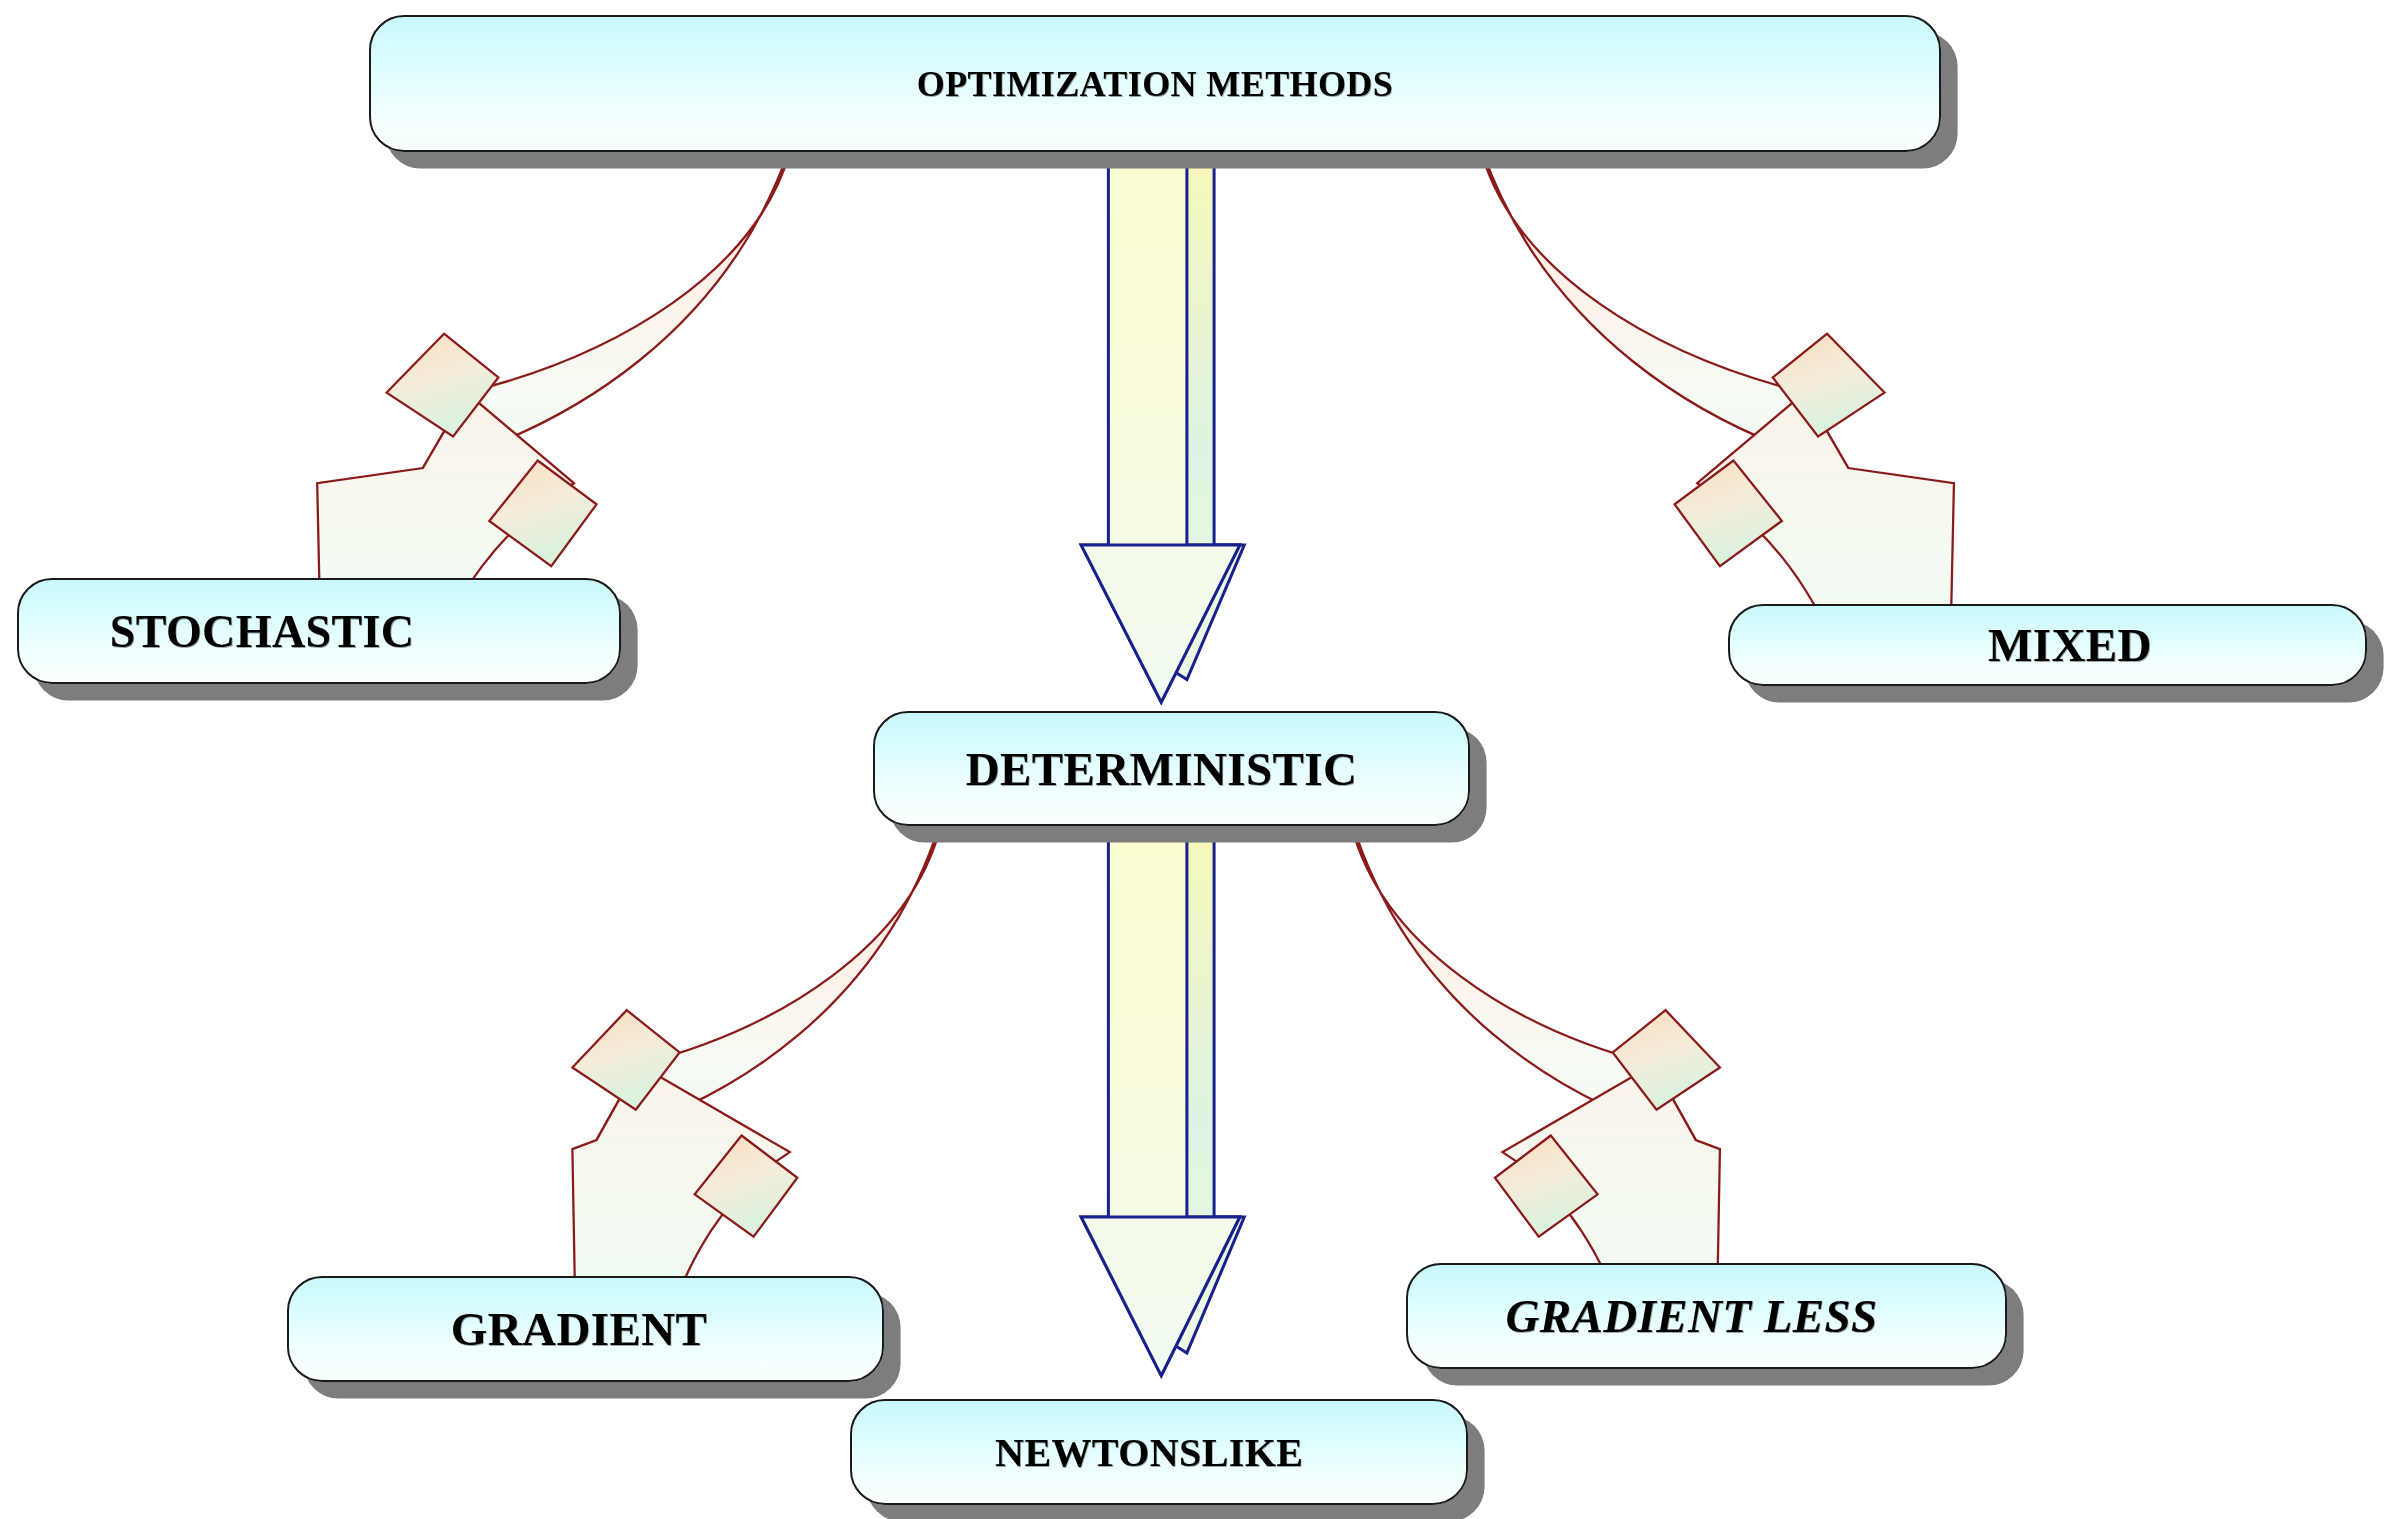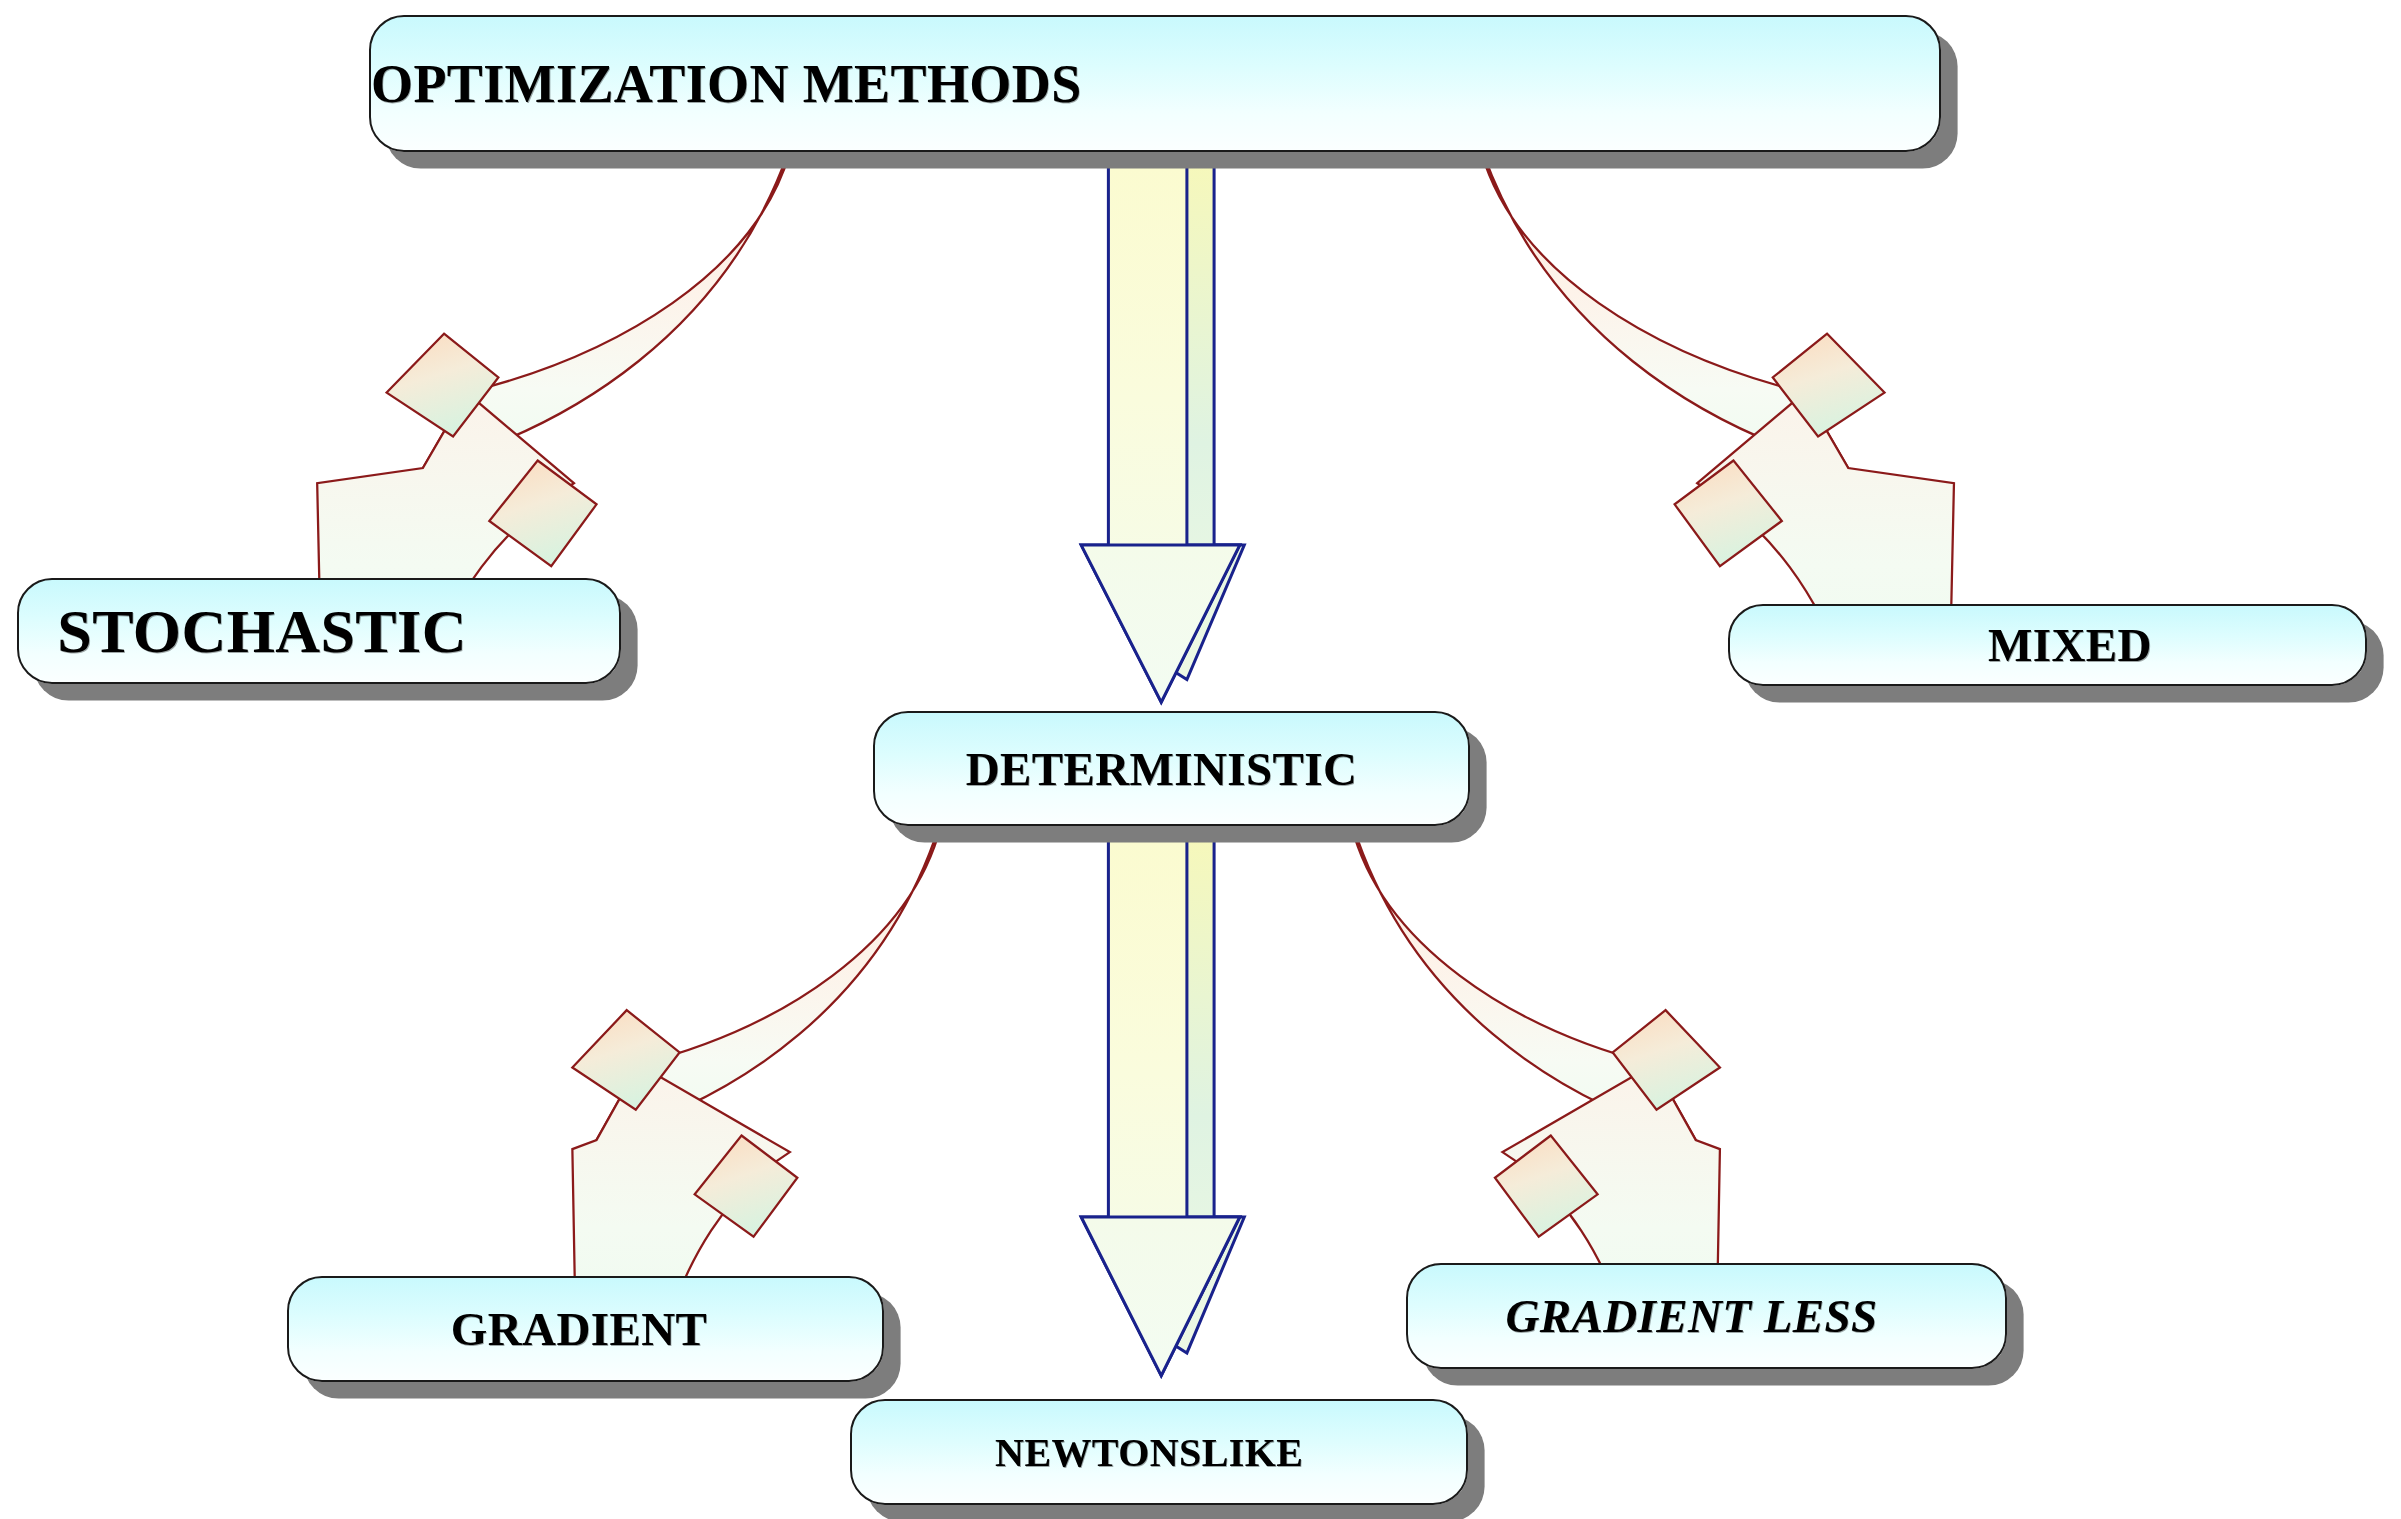--- a/index.html
+++ b/index.html
@@ -41,24 +41,24 @@
     width: 100%;
     font-family: "Liberation Serif", serif;
     font-weight: bold;
     color: #000000;
     letter-spacing: 0.4px;
     white-space: nowrap;
     text-shadow: 0.8px 0.8px 0 rgba(0,0,0,0.35);
   }
   
   #node-root        { left: 369px;  top: 15px;   width: 1572px; height: 137px; }
-  #node-root .node-label        { font-size: 54px; }
+  #node-root .node-label        { font-size: 36px; text-align: center; }
 
   #node-stochastic  { left: 16.6px;   top: 578px;  width: 604px;  height: 106px; }
-  #node-stochastic .node-label  { font-size: 62px; text-align: center; padding-right: 113px; }
+  #node-stochastic .node-label  { font-size: 46px; text-align: center; padding-right: 113px; }
 
   #node-mixed       { left: 1728px; top: 604px;  width: 639px;  height: 82px; }
   #node-mixed .node-label       { font-size: 47px; text-align: center; padding-left: 45px; }
 
   #node-det         { left: 873px; top: 711px;  width: 597px;  height: 115px; }
   #node-det .node-label         { font-size: 47px; text-align: center; padding-right: 20px; }
 
   #node-gradient    { left: 287px;  top: 1276px; width: 597px;  height: 106px; }
   #node-gradient .node-label    { font-size: 47px; text-align: center; padding-right: 13px; }
 

